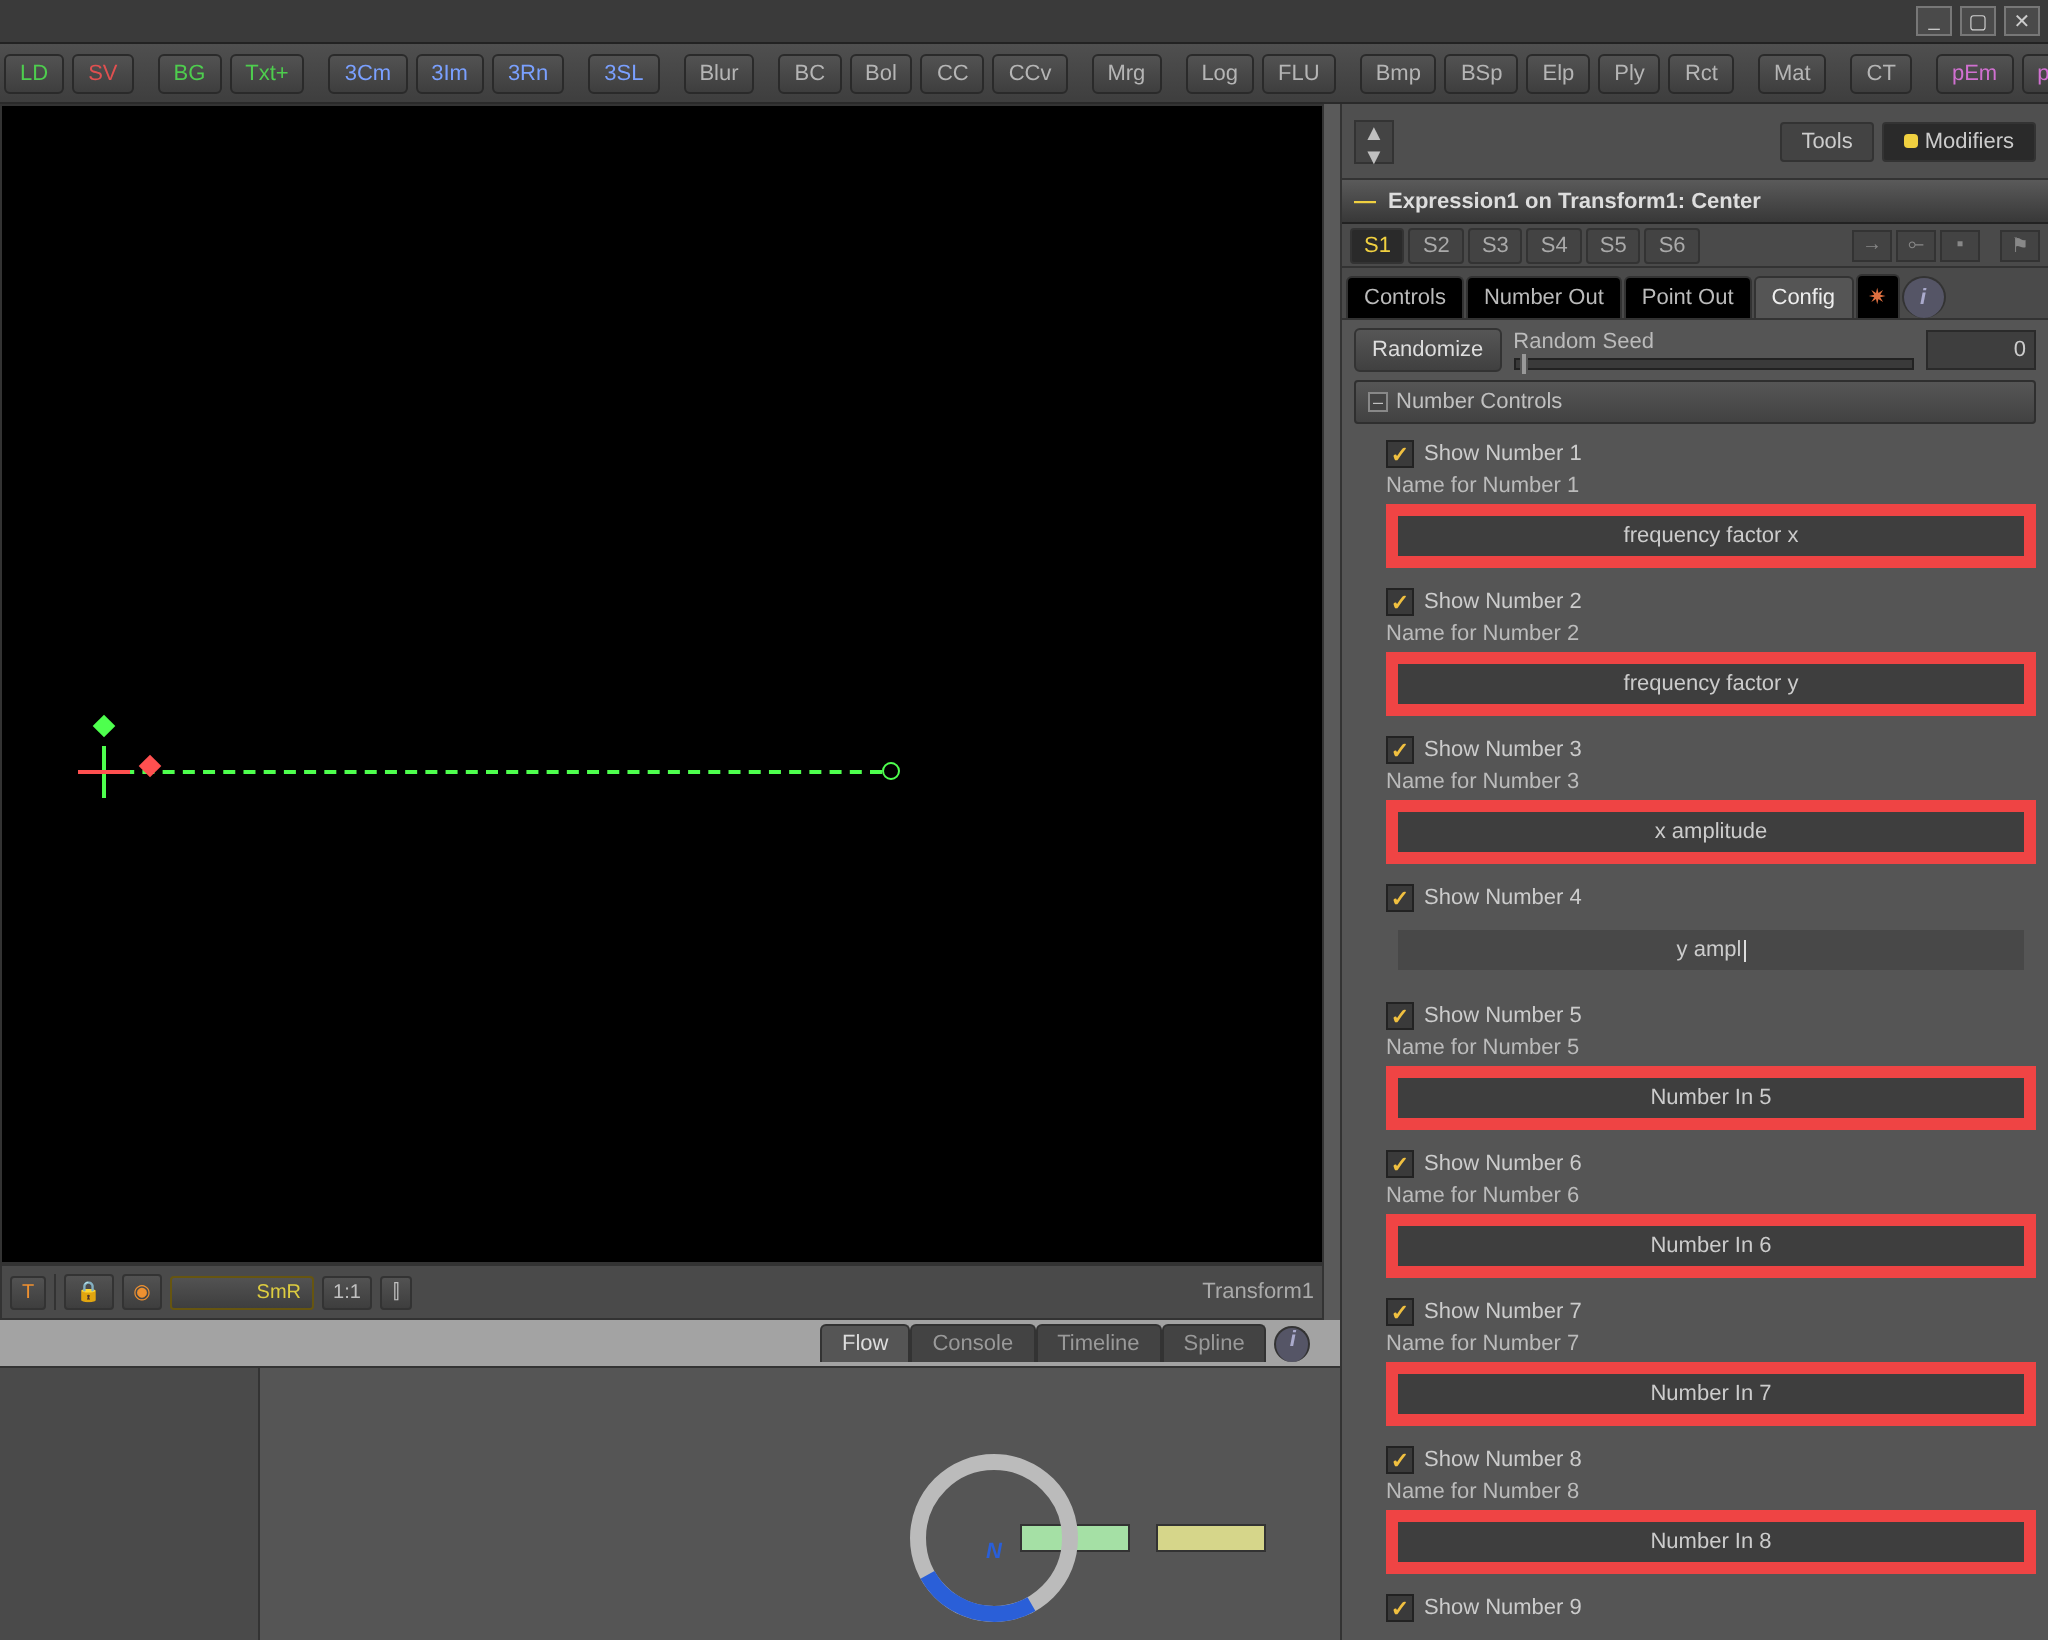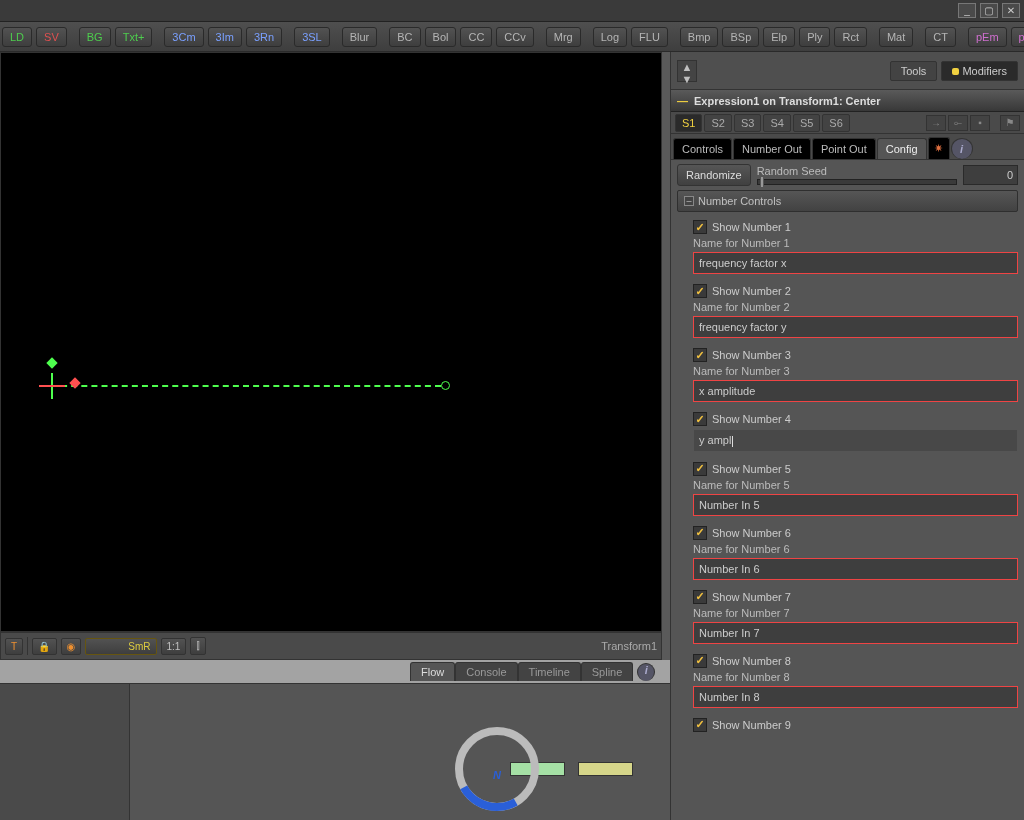--- a/index.html
+++ b/index.html
@@ -72,21 +72,21 @@
 .slider-thumb { position: absolute; left: 2px; top: -4px; width: 4px; height: 12px; background: #999; border: 1px solid #555; }
 .num-field { width: 55px; padding: 3px 4px; background: #3e3e3e; border: 1px solid #2a2a2a; color: #ccc; text-align: right; }
 
 .group-head { background: linear-gradient(#565656,#424242); padding: 4px 6px; border: 1px solid #2f2f2f; border-radius: 2px; display: flex; align-items: center; gap: 4px; margin-top: 2px; }
 .group-head .tw { width: 10px; height: 10px; border: 1px solid #888; background: #444; font-size: 9px; line-height: 8px; text-align: center; }
 .ctrl-block { padding: 4px 0 2px 16px; }
 .chk-row { display: flex; align-items: center; gap: 5px; margin: 4px 0 3px 0; }
 .chk { width: 14px; height: 14px; background: #3a3a3a; border: 1px solid #222; display: flex; align-items: center; justify-content: center; color: #f0c040; font-size: 11px; font-weight: bold; }
 .lbl { color: #ccc; }
 .name-lbl { color: #bbb; margin: 2px 0 3px 0; display: block; }
-.txt-field { width: 100%; padding: 4px 5px; background: #3e3e3e; border: 1px solid #ef4444; color: #ccc; font-size: 11px; }
+.txt-field { width: 100%; padding: 4px 5px; background: #3e3e3e; border: 6px solid #ef4444; color: #ccc; font-size: 11px; text-align: center; }
 .txt-field.focus { background: #484848; border-color: #555; }
 .cursor-bar { display: inline-block; width: 1px; height: 11px; background: #ddd; vertical-align: middle; margin-left: 1px; }
 </style>
 </head>
 <body>
 
 <div class="window-controls">
   <div class="wc-group">
     <div class="wc-btn">_</div>
     <div class="wc-btn">▢</div>

